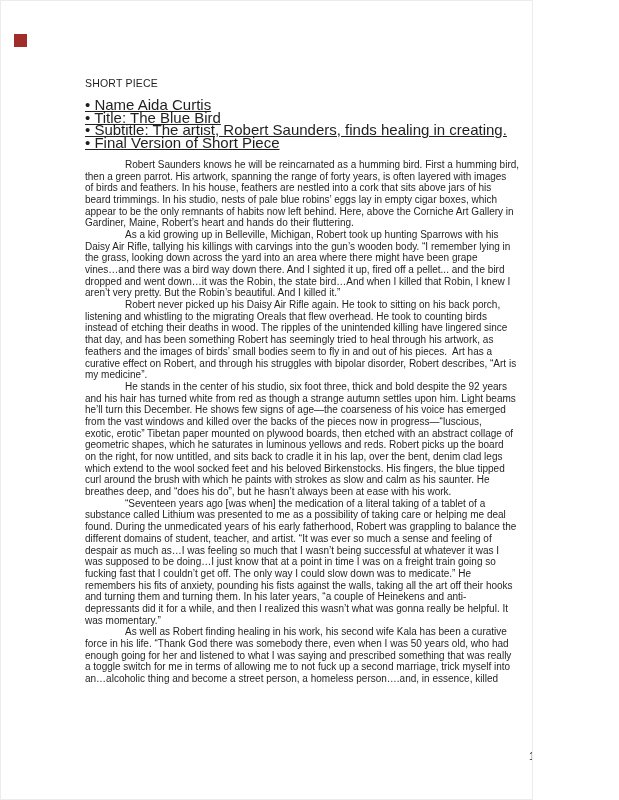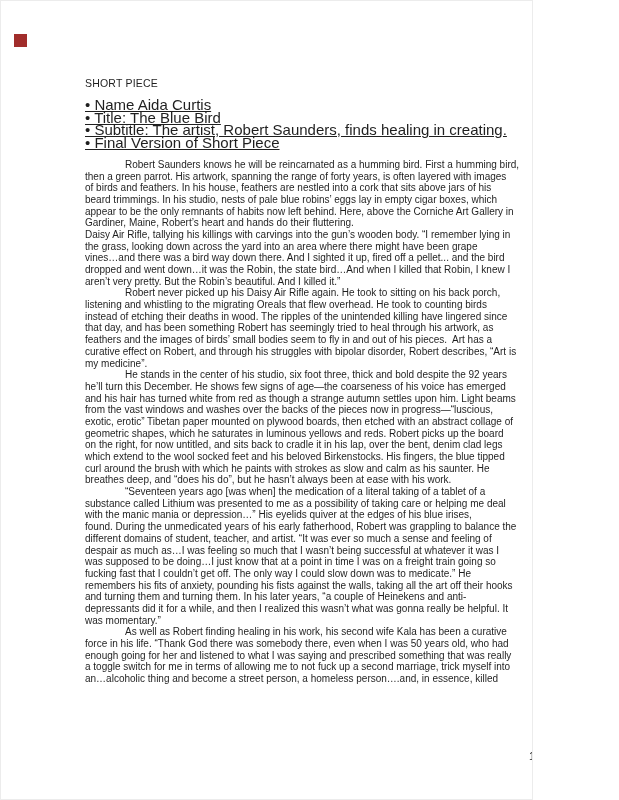--- a/index.html
+++ b/index.html
@@ -70,45 +70,45 @@
         <div class="meta-line">• Subtitle: The artist, Robert Saunders, finds healing in creating.</div>
         <div class="meta-line">• Final Version of Short Piece</div>
       </div>
     <div class="body-text">
         <div class="line indent">Robert Saunders knows he will be reincarnated as a humming bird. First a humming bird,</div>
         <div class="line">then a green parrot. His artwork, spanning the range of forty years, is often layered with images</div>
         <div class="line">of birds and feathers. In his house, feathers are nestled into a cork that sits above jars of his</div>
         <div class="line">beard trimmings. In his studio, nests of pale blue robins’ eggs lay in empty cigar boxes, which</div>
         <div class="line">appear to be the only remnants of habits now left behind. Here, above the Corniche Art Gallery in</div>
         <div class="line">Gardiner, Maine, Robert’s heart and hands do their fluttering.</div>
+        <div class="line indent">As a kid growing up in Belleville, Michigan, Robert took up hunting Sparrows with his</div>
         <div class="line">Daisy Air Rifle, tallying his killings with carvings into the gun’s wooden body. “I remember lying in</div>
         <div class="line">the grass, looking down across the yard into an area where there might have been grape</div>
         <div class="line">vines…and there was a bird way down there. And I sighted it up, fired off a pellet... and the bird</div>
         <div class="line">dropped and went down…it was the Robin, the state bird…And when I killed that Robin, I knew I</div>
         <div class="line">aren’t very pretty. But the Robin’s beautiful. And I killed it.”</div>
         <div class="line indent">Robert never picked up his Daisy Air Rifle again. He took to sitting on his back porch,</div>
         <div class="line">listening and whistling to the migrating Oreals that flew overhead. He took to counting birds</div>
         <div class="line">instead of etching their deaths in wood. The ripples of the unintended killing have lingered since</div>
         <div class="line">that day, and has been something Robert has seemingly tried to heal through his artwork, as</div>
         <div class="line">feathers and the images of birds’ small bodies seem to fly in and out of his pieces.  Art has a</div>
         <div class="line">curative effect on Robert, and through his struggles with bipolar disorder, Robert describes, “Art is</div>
         <div class="line">my medicine”.</div>
         <div class="line indent">He stands in the center of his studio, six foot three, thick and bold despite the 92 years</div>
+        <div class="line">and his hair has turned white from red as though a strange autumn settles upon him. Light beams</div>
         <div class="line">he’ll turn this December. He shows few signs of age—the coarseness of his voice has emerged</div>
-        <div class="line">and his hair has turned white from red as though a strange autumn settles upon him. Light beams</div>
-        <div class="line">from the vast windows and washes over the backs of the pieces now in progress—“luscious,</div>
+        <div class="line">from the vast windows and killed over the backs of the pieces now in progress—“luscious,</div>
         <div class="line">exotic, erotic” Tibetan paper mounted on plywood boards, then etched with an abstract collage of</div>
         <div class="line">geometric shapes, which he saturates in luminous yellows and reds. Robert picks up the board</div>
         <div class="line">on the right, for now untitled, and sits back to cradle it in his lap, over the bent, denim clad legs</div>
         <div class="line">which extend to the wool socked feet and his beloved Birkenstocks. His fingers, the blue tipped</div>
         <div class="line">curl around the brush with which he paints with strokes as slow and calm as his saunter. He</div>
         <div class="line">breathes deep, and “does his do”, but he hasn’t always been at ease with his work.</div>
         <div class="line indent">“Seventeen years ago [was when] the medication of a literal taking of a tablet of a</div>
         <div class="line">substance called Lithium was presented to me as a possibility of taking care or helping me deal</div>
-        <div class="line">with the manic mania or depression…” His eyelids quiver at the edges of his blue irises,</div>
         <div class="line">found. During the unmedicated years of his early fatherhood, Robert was grappling to balance the</div>
         <div class="line">different domains of student, teacher, and artist. “It was ever so much a sense and feeling of</div>
         <div class="line">despair as much as…I was feeling so much that I wasn’t being successful at whatever it was I</div>
         <div class="line">was supposed to be doing…I just know that at a point in time I was on a freight train going so</div>
         <div class="line">fucking fast that I couldn’t get off. The only way I could slow down was to medicate.” He</div>
         <div class="line">remembers his fits of anxiety, pounding his fists against the walls, taking all the art off their hooks</div>
         <div class="line">and turning them and turning them. In his later years, “a couple of Heinekens and anti-</div>
         <div class="line">depressants did it for a while, and then I realized this wasn’t what was gonna really be helpful. It</div>
         <div class="line">was momentary.”</div>
         <div class="line indent">As well as Robert finding healing in his work, his second wife Kala has been a curative</div>

